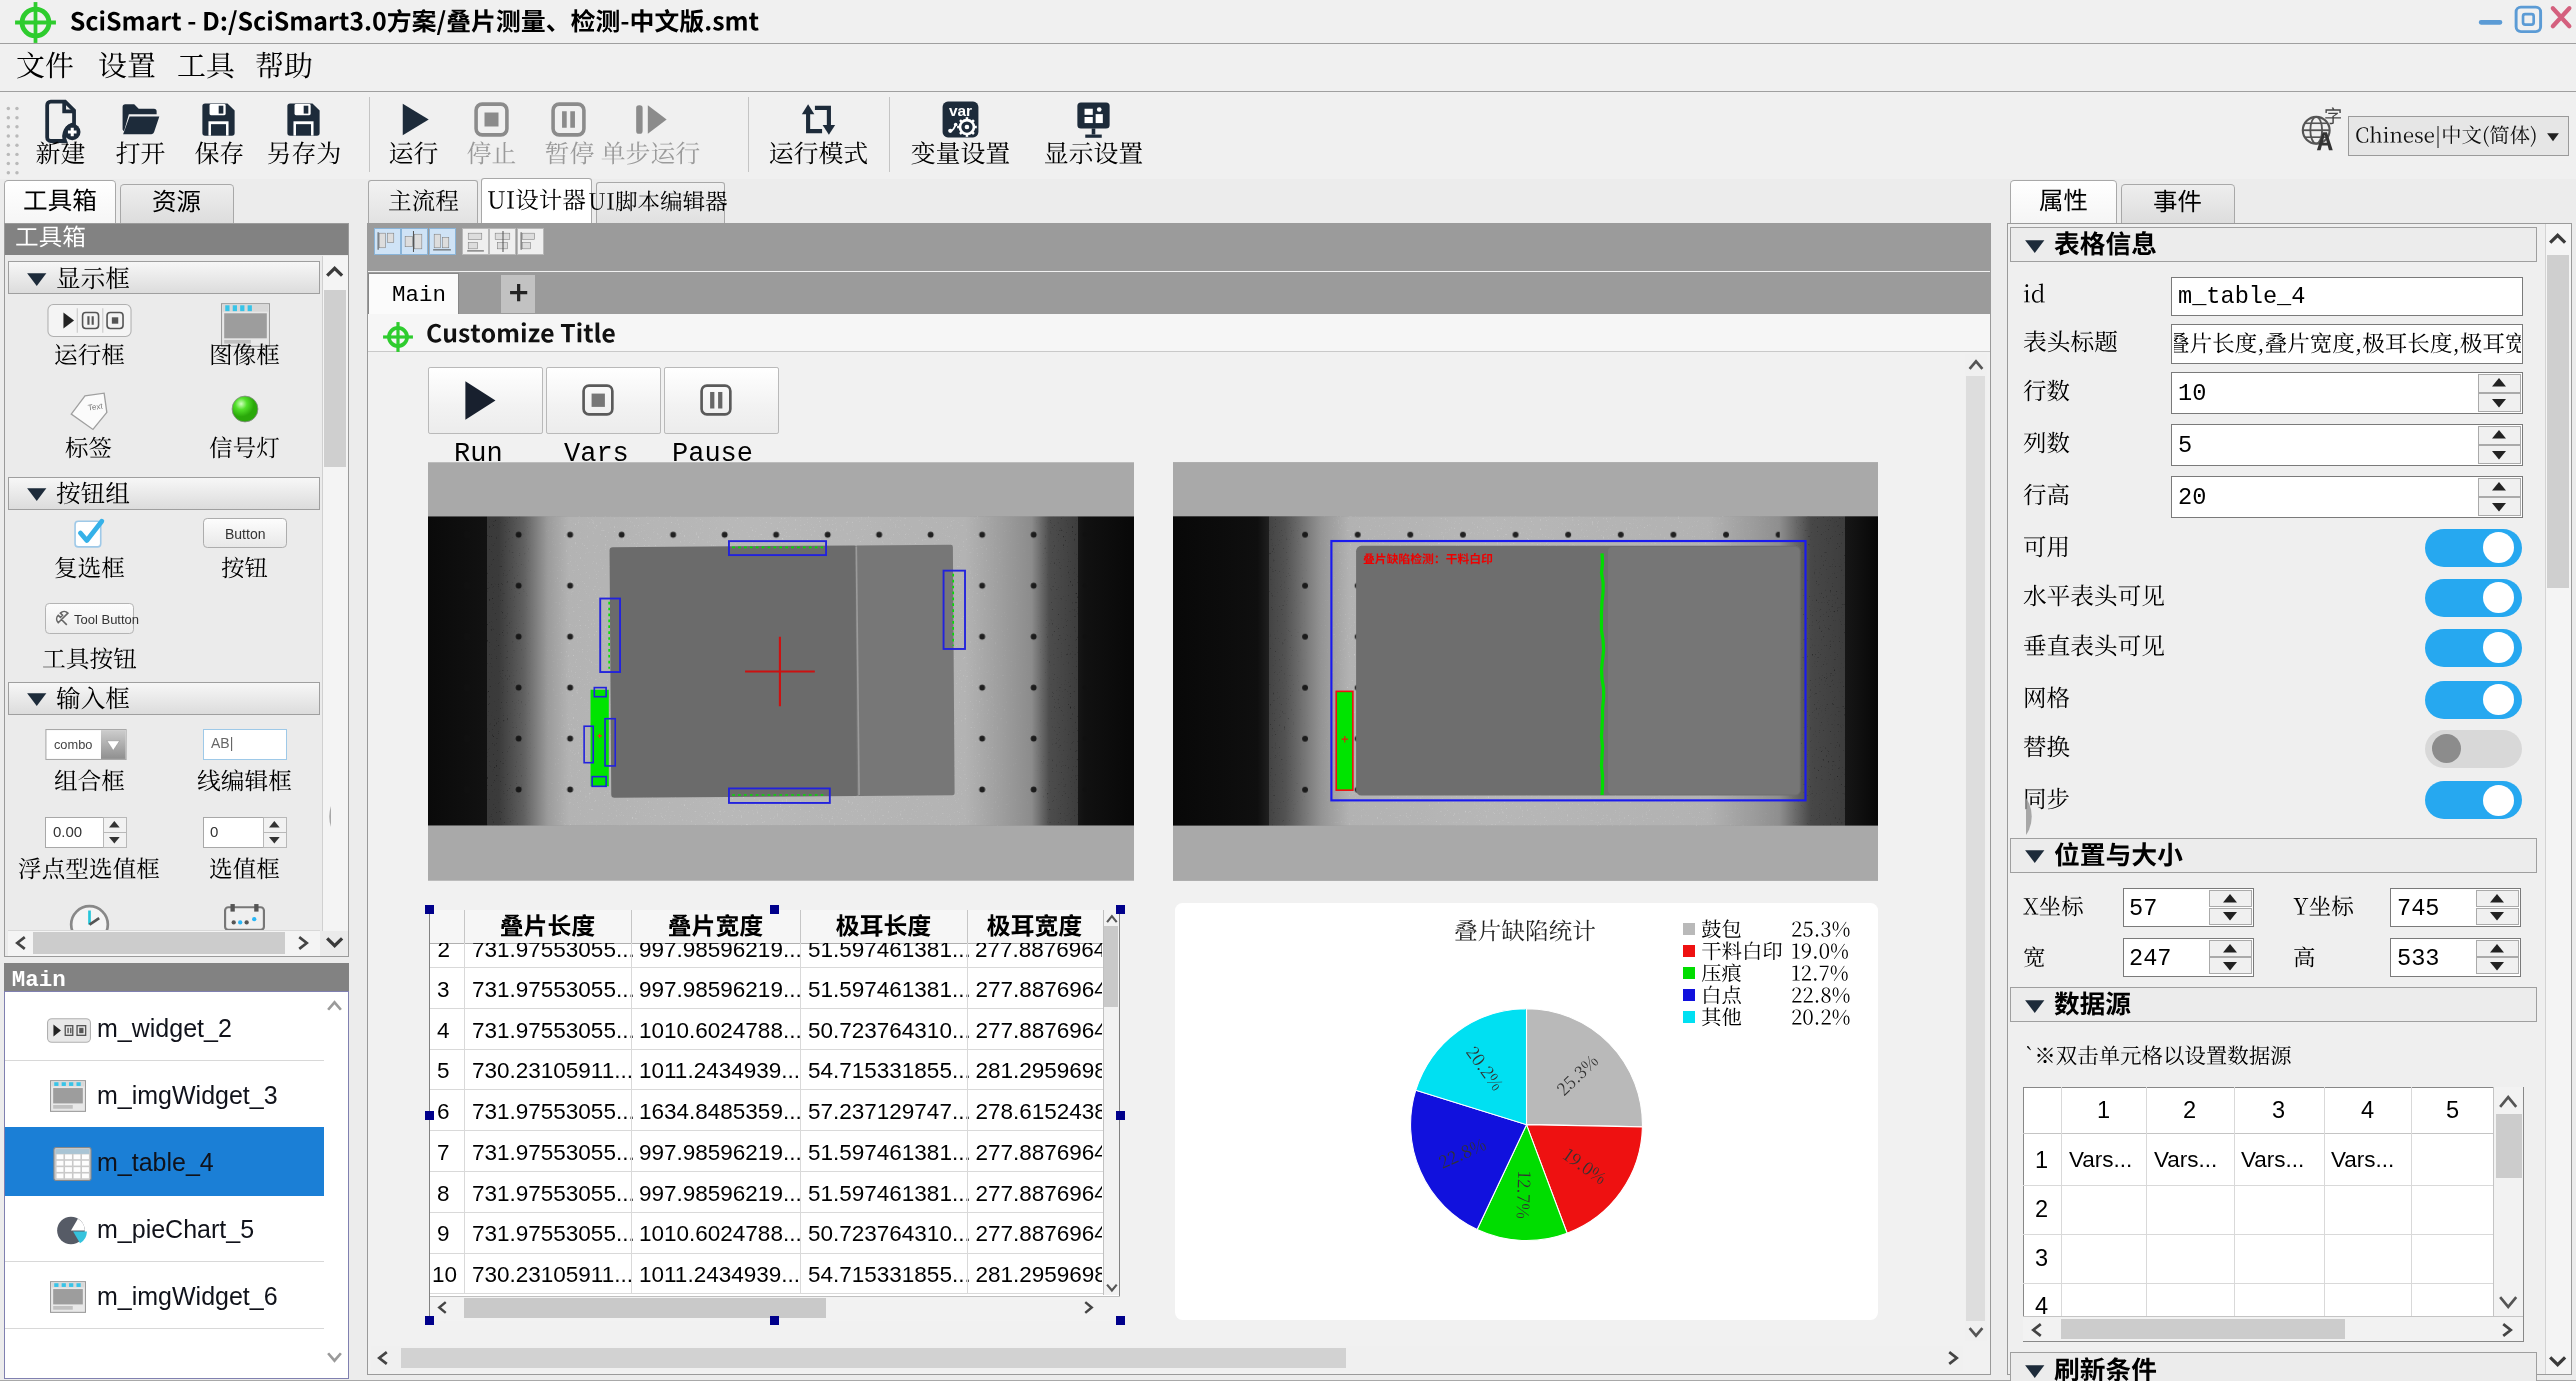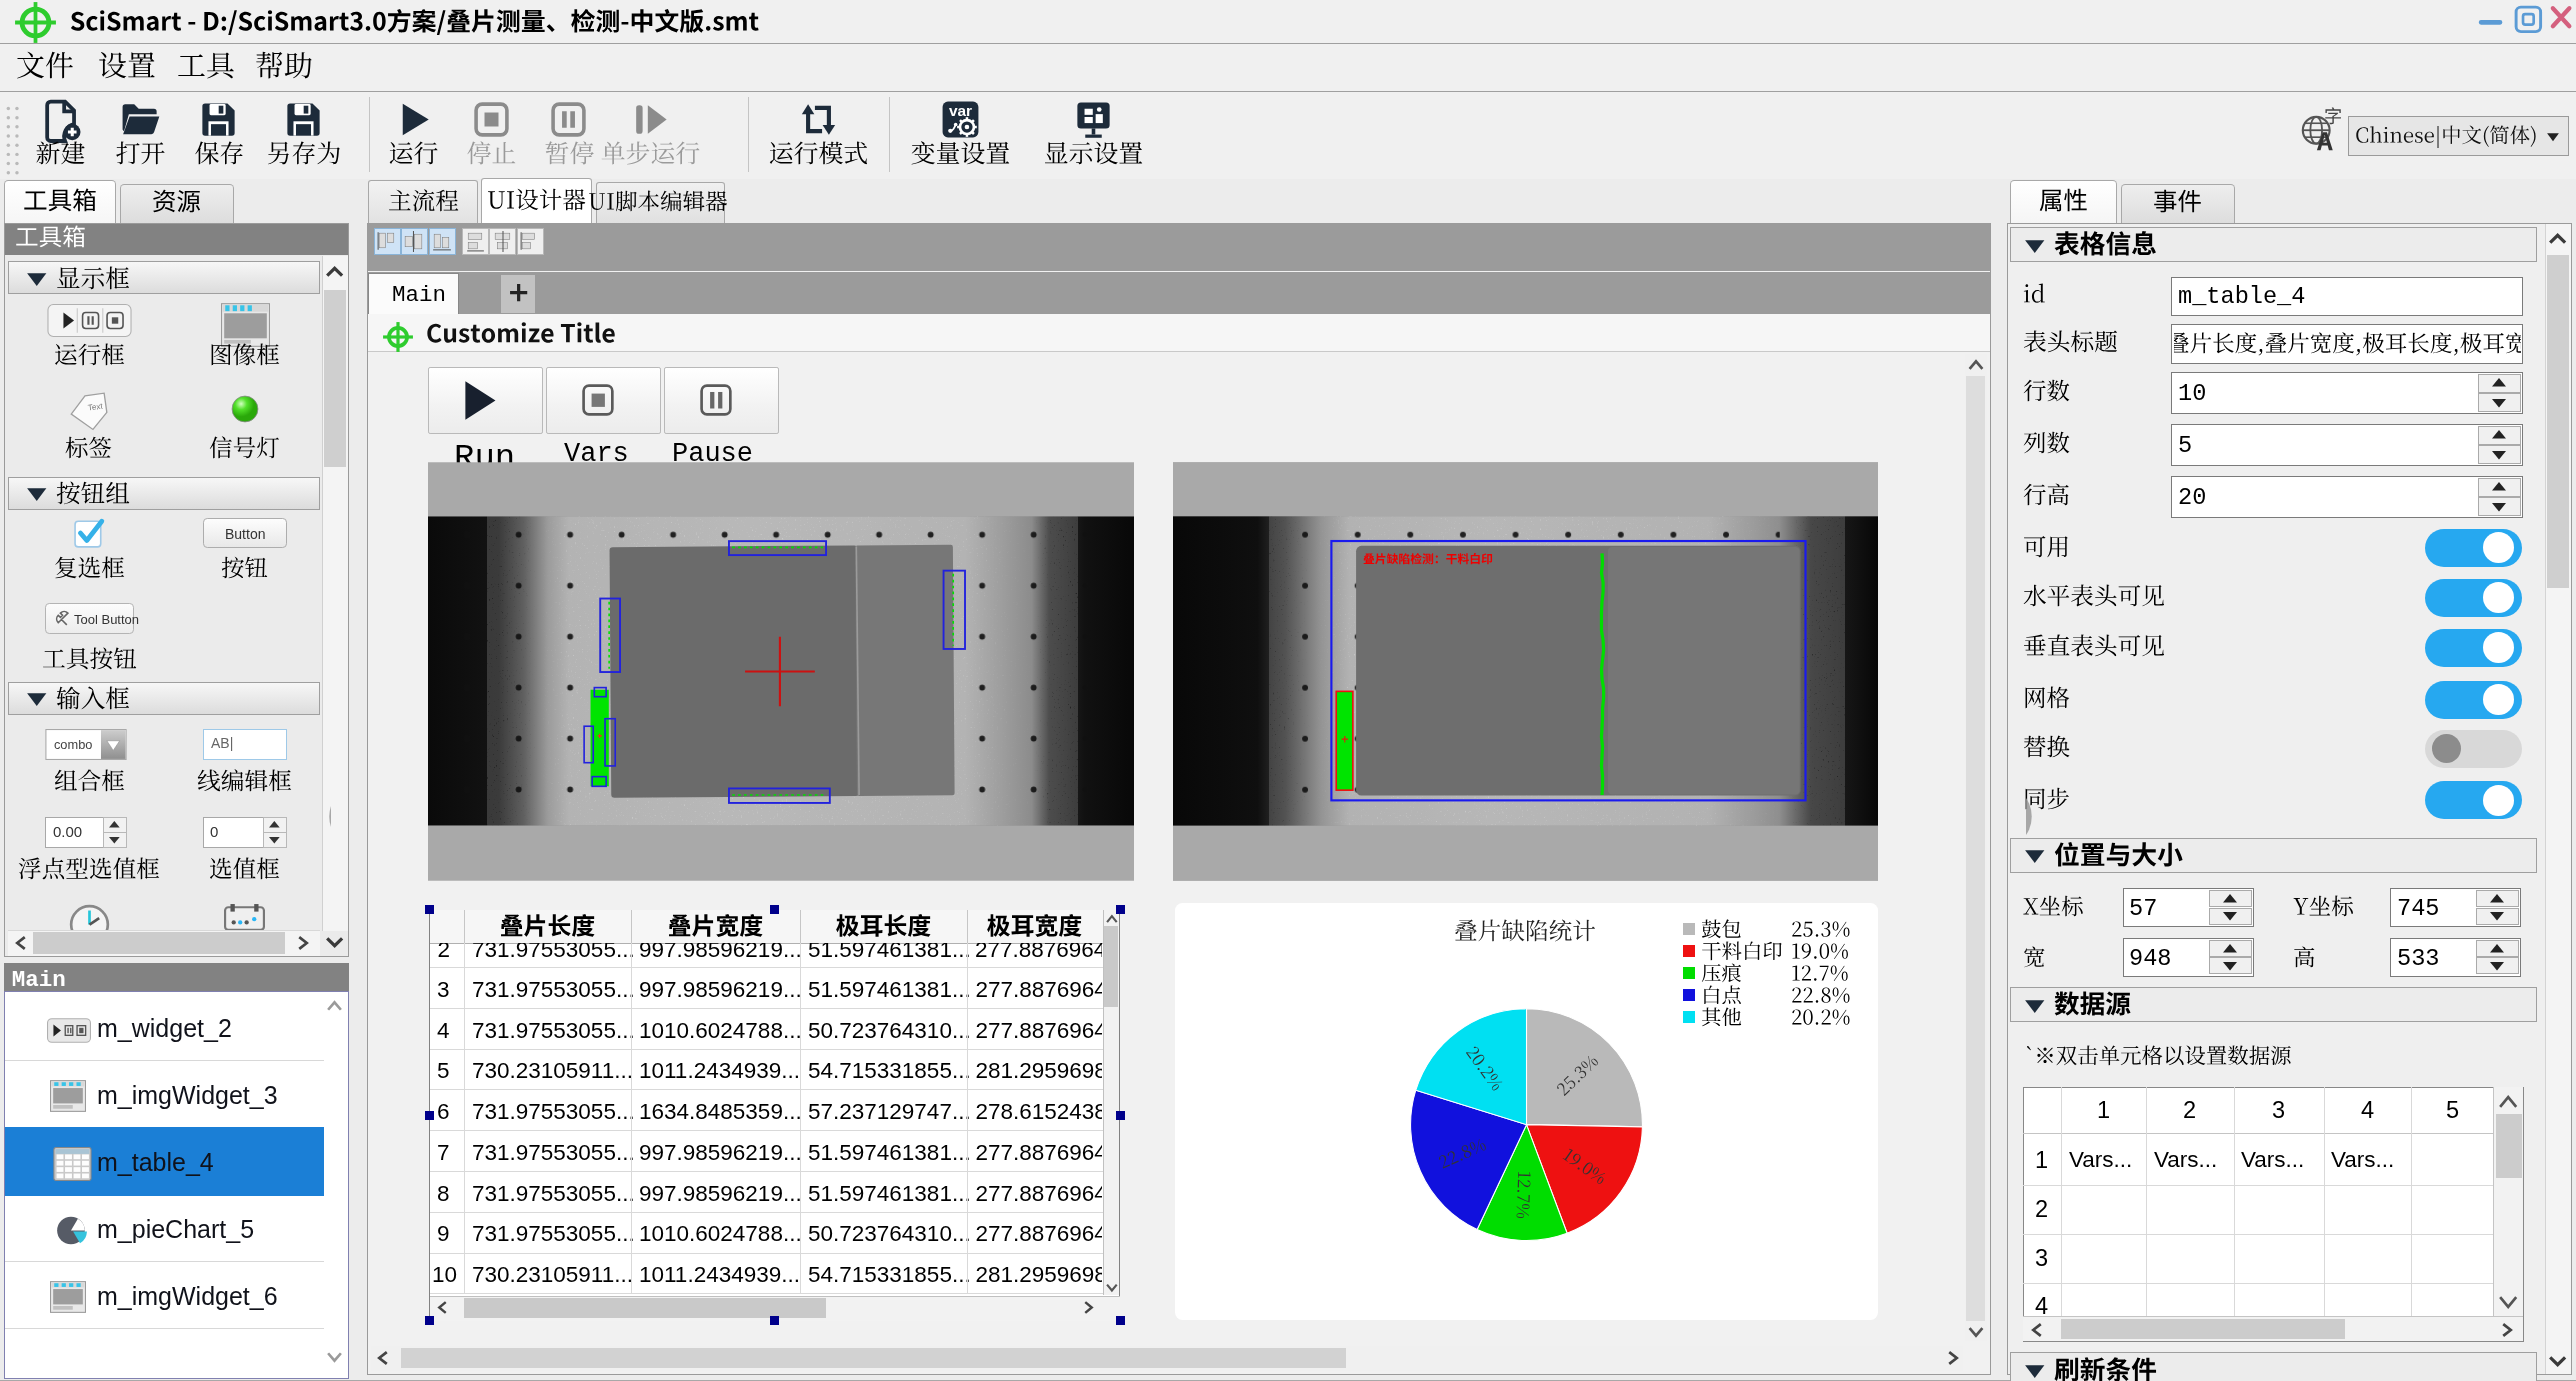--- a/index.html
+++ b/index.html
@@ -540,21 +540,21 @@
   </svg>
 <svg class="t" style="left:582px;top:384px" width="33" height="33" viewBox="0 0 62 62">
     <rect x="3" y="3" width="54" height="54" rx="10" fill="none" stroke="#5a5a5a" stroke-width="5"></rect>
     <rect x="18" y="18" width="25" height="25" fill="#777"></rect>
   </svg>
 <svg class="t" style="left:700px;top:384px" width="33" height="33" viewBox="0 0 62 62">
     <rect x="3" y="3" width="54" height="54" rx="10" fill="none" stroke="#5a5a5a" stroke-width="5"></rect>
     <rect x="19" y="15" width="8" height="31" fill="#666"></rect>
     <rect x="34" y="15" width="8" height="31" fill="#666"></rect>
   </svg>
-<div class="a" style="left:454px;top:439px;font-size:34px;font-family:Liberation Mono,monospace;color:#000">Run</div>
+<div class="a" style="left:454px;top:439px;font-size:27px;font-family:Liberation Mono,monospace;color:#000">Run</div>
 <div class="a" style="left:564px;top:439px;font-size:27px;font-family:Liberation Mono,monospace;color:#000">Vars</div>
 <div class="a" style="left:672px;top:439px;font-size:27px;font-family:Liberation Mono,monospace;color:#000">Pause</div>
 <svg class="t" style="left:428px;top:462px" width="706" height="419" viewBox="0 0 1316 780">
     <defs>
       <linearGradient id="gL" x1="0" y1="0" x2="1" y2="0">
         <stop offset="0" stop-color="#0a0a0a"></stop>
         <stop offset="0.10" stop-color="#131313"></stop>
         <stop offset="0.135" stop-color="#4a4a4a"></stop>
         <stop offset="0.17" stop-color="#a6a6a6"></stop>
         <stop offset="0.20" stop-color="#cacaca"></stop>
@@ -980,21 +980,21 @@
   </svg>
 <div class="a" style="left:2123px;top:938px;width:131px;height:39px;background:#fff;border:1.1px solid #7a7a7a"></div>
 <div class="a" style="left:2209px;top:940px;width:43px;height:17px;background:#f0f0f0;border:0.5px solid #aaa"></div>
 <div class="a" style="left:2209px;top:957px;width:43px;height:17px;background:#f0f0f0;border:0.5px solid #aaa"></div>
 <svg class="t" style="left:2223px;top:944px" width="14" height="9.7" viewBox="0 0 26 18">
     <path d="M0 16 L26 16 L13 0z" fill="#222"></path>
   </svg>
 <svg class="t" style="left:2223px;top:962px" width="14" height="9.7" viewBox="0 0 26 18">
     <path d="M0 0 L26 0 L13 16z" fill="#222"></path>
   </svg>
-<div class="a" style="left:2129px;top:945px;font-size:23.6px;font-family:Liberation Mono,monospace;color:#000">948</div>
+<div class="a" style="left:2129px;top:945px;font-size:23.6px;font-family:Liberation Mono,monospace;color:#000">247</div>
 <svg class="t" style="left:2293px;top:946px" width="23.6" height="25" viewBox="0 0 44 46">
     <path fill="#000" transform="translate(0,36.1) scale(0.04200,-0.04200)" d="M856 782 805 719H544C575 744 557 829 400 849L390 840C433 814 485 762 499 719H55L64 689H924C939 689 948 694 951 705C914 738 856 782 856 782ZM617 100H386V218H617ZM386 30V70H617V23H626C648 23 678 38 679 45V209C697 212 712 220 718 227L642 284L608 247H390L324 278V11H333C358 11 386 24 386 30ZM675 466H334V583H675ZM334 412V437H675V398H685C706 398 739 412 740 418V571C759 575 776 583 783 590L701 652L665 612H339L270 644V391H280C306 391 334 407 334 412ZM189 -56V326H829V18C829 4 824 -2 806 -2C784 -2 688 4 688 4V-10C732 -15 756 -24 771 -34C784 -44 789 -61 792 -80C882 -71 894 -40 894 11V314C914 317 931 325 937 332L852 396L819 355H197L125 388V-78H136C163 -78 189 -63 189 -56Z"></path>
   </svg>
 <div class="a" style="left:2390px;top:938px;width:131px;height:39px;background:#fff;border:1.1px solid #7a7a7a"></div>
 <div class="a" style="left:2476px;top:940px;width:43px;height:17px;background:#f0f0f0;border:0.5px solid #aaa"></div>
 <div class="a" style="left:2476px;top:957px;width:43px;height:17px;background:#f0f0f0;border:0.5px solid #aaa"></div>
 <svg class="t" style="left:2490px;top:944px" width="14" height="9.7" viewBox="0 0 26 18">
     <path d="M0 16 L26 16 L13 0z" fill="#222"></path>
   </svg>
 <svg class="t" style="left:2490px;top:962px" width="14" height="9.7" viewBox="0 0 26 18">

